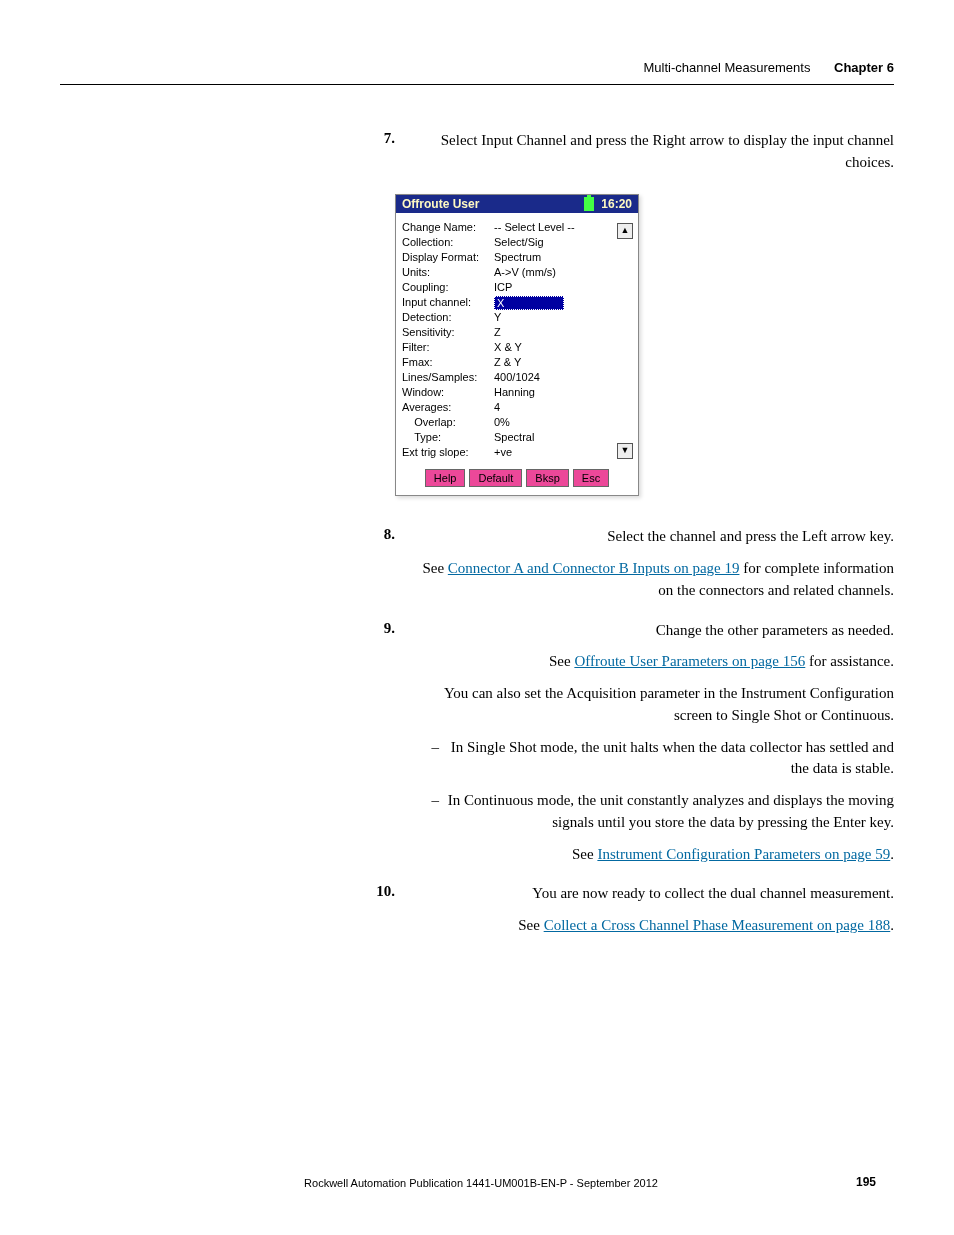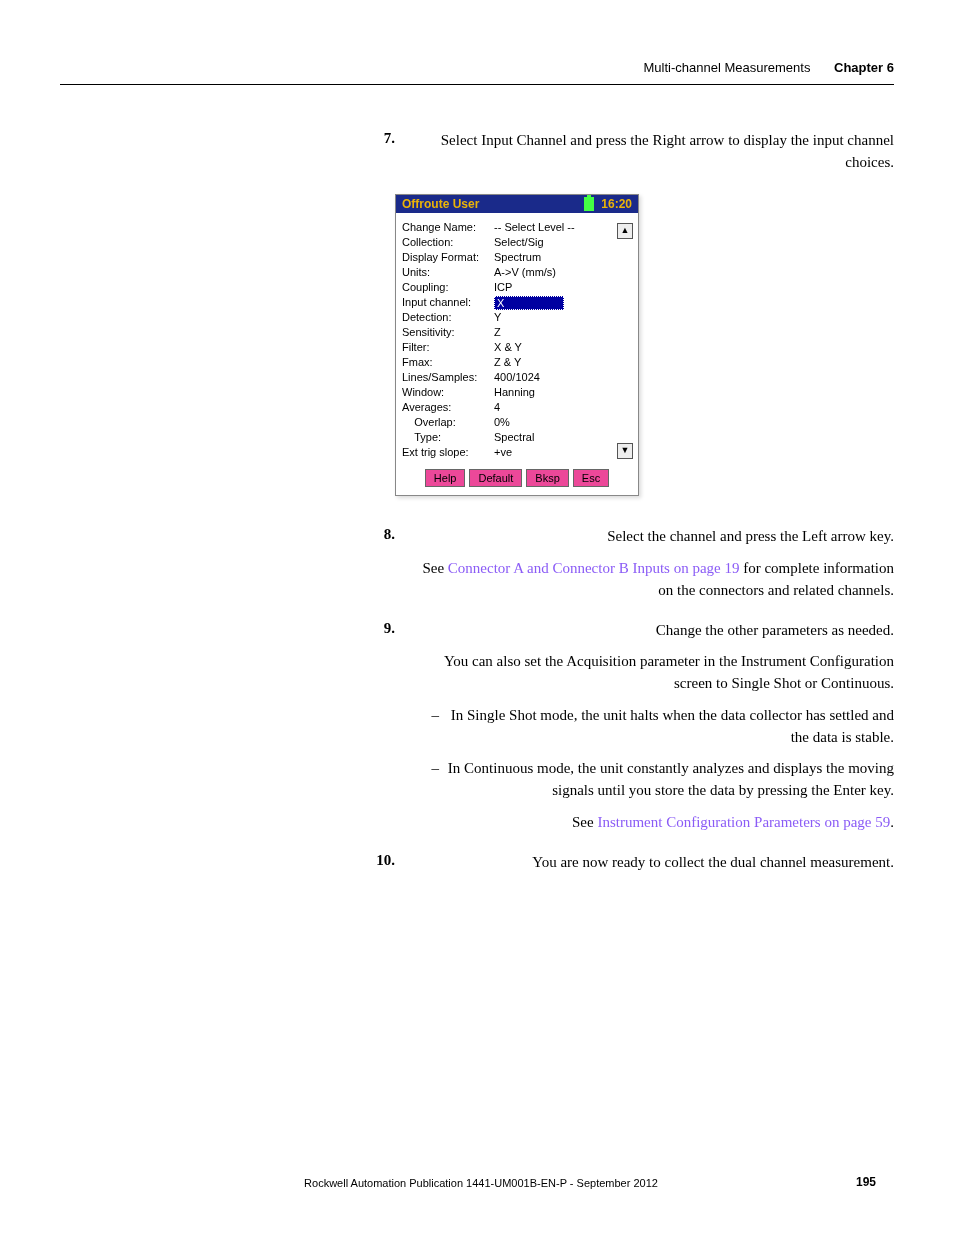--- a/index.html
+++ b/index.html
@@ -56,33 +56,34 @@
   .step-body p { margin: 0 0 10px 0; }
   .sub-bullet {
     display: flex;
     margin: 0 0 10px 16px;
   }
   .sub-bullet .dash {
     width: 18px;
     flex-shrink: 0;
   }
   .link {
-    color: #8b5cf6;
+    color: #0369a1;
+    text-decoration: underline;
   }
   .screenshot {
     margin: 10px 0 30px 395px;
     width: 242px;
     border: 1px solid #888;
     background: #fff;
     font-family: Arial, Helvetica, sans-serif;
     box-shadow: 2px 2px 4px rgba(0,0,0,.15);
   }
   .titlebar {
     background: #1a2a8a;
-    color: #eab308;
+    color: #fef9c3;
     font-size: 12px;
     padding: 2px 6px;
     display: flex;
     justify-content: space-between;
     align-items: center;
     font-weight: bold;
   }
   .titlebar .battery {
     display: inline-block;
     width: 8px; height: 12px;
@@ -250,38 +251,44 @@
       <p>
         <span>See </span><span class="link">Connector A and Connector B Inputs on page 19</span><span> for complete information on the connectors and related channels.</span>
       </p>
     </div>
   </div>
 
   <div class="step">
     <div class="step-num">9.</div>
     <div class="step-body">
       <p>Change the other parameters as needed.</p>
+      <p>
+        <span>See </span><span class="link">Offroute User Parameters on page 156</span><span> for assistance.</span>
+      </p>
       <p>You can also set the Acquisition parameter in the Instrument Configuration screen to Single Shot or Continuous.</p>
       <div class="sub-bullet">
         <div class="dash">–</div>
         <div>In Single Shot mode, the unit halts when the data collector has settled and the data is stable.</div>
       </div>
       <div class="sub-bullet">
         <div class="dash">–</div>
         <div>In Continuous mode, the unit constantly analyzes and displays the moving signals until you store the data by pressing the Enter key.</div>
       </div>
       <p>
         <span>See </span><span class="link">Instrument Configuration Parameters on page 59</span><span>.</span>
       </p>
     </div>
   </div>
 
   <div class="step">
     <div class="step-num">10.</div>
     <div class="step-body">
       <p>You are now ready to collect the dual channel measurement.</p>
+      <p>
+        <span>See </span><span class="link">Collect a Cross Channel Phase Measurement on page 188</span><span>.</span>
+      </p>
     </div>
   </div>
 
 </div>
 
 <div class="footer">Rockwell Automation Publication 1441-UM001B-EN-P - September 2012</div>
 <div class="page-num">195</div>
 
 </body></html>

